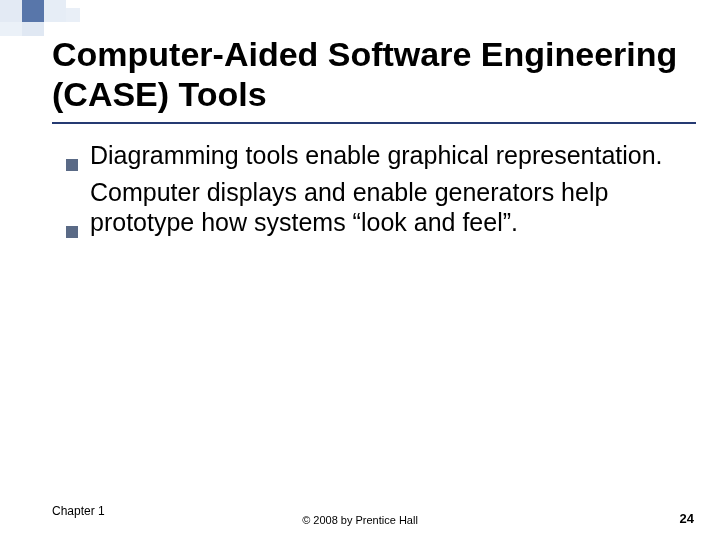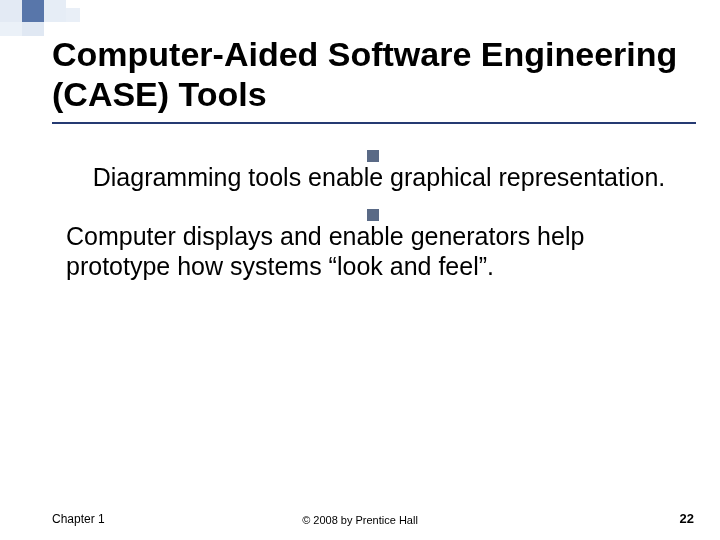--- a/index.html
+++ b/index.html
@@ -46,46 +46,45 @@
     background: #253a72;
   }
   .bullets {
     position: absolute;
     left: 66px;
     right: 28px;
     top: 140px;
   }
   .bullet {
     display: flex;
-    align-items: center;
+    align-items: flex-end;
     font-size: 25px;
     line-height: 1.22;
     color: #000;
     margin-bottom: 6px;
-    flex-direction: column;
   }
   .bullet .marker {
     flex: 0 0 auto;
     width: 12px;
     height: 12px;
     background: #5a6a86;
     margin-top: 10px;
     margin-right: 12px;
   }
   .footer {
     position: absolute;
     left: 0;
     right: 0;
     bottom: 14px;
     height: 20px;
   }
   .footer .chapter {
     position: absolute;
     left: 52px;
-    bottom: 0;
+    bottom: 8px;
     font-size: 12px;
     color: #000;
   }
   .footer .copyright {
     position: absolute;
     left: 0;
     right: 0;
     bottom: 0;
     text-align: center;
     font-size: 11px;
@@ -122,14 +121,14 @@
   </div>
   <div class="bullet">
     <span class="marker"></span>
     <span>Computer displays and enable generators help prototype how systems “look and feel”.</span>
   </div>
 </div>
 
 <div class="footer">
   <span class="chapter">Chapter 1</span>
   <span class="copyright">© 2008 by Prentice Hall</span>
-  <span class="page">22</span>
+  <span class="page">24</span>
 </div>
 
 </body></html>

